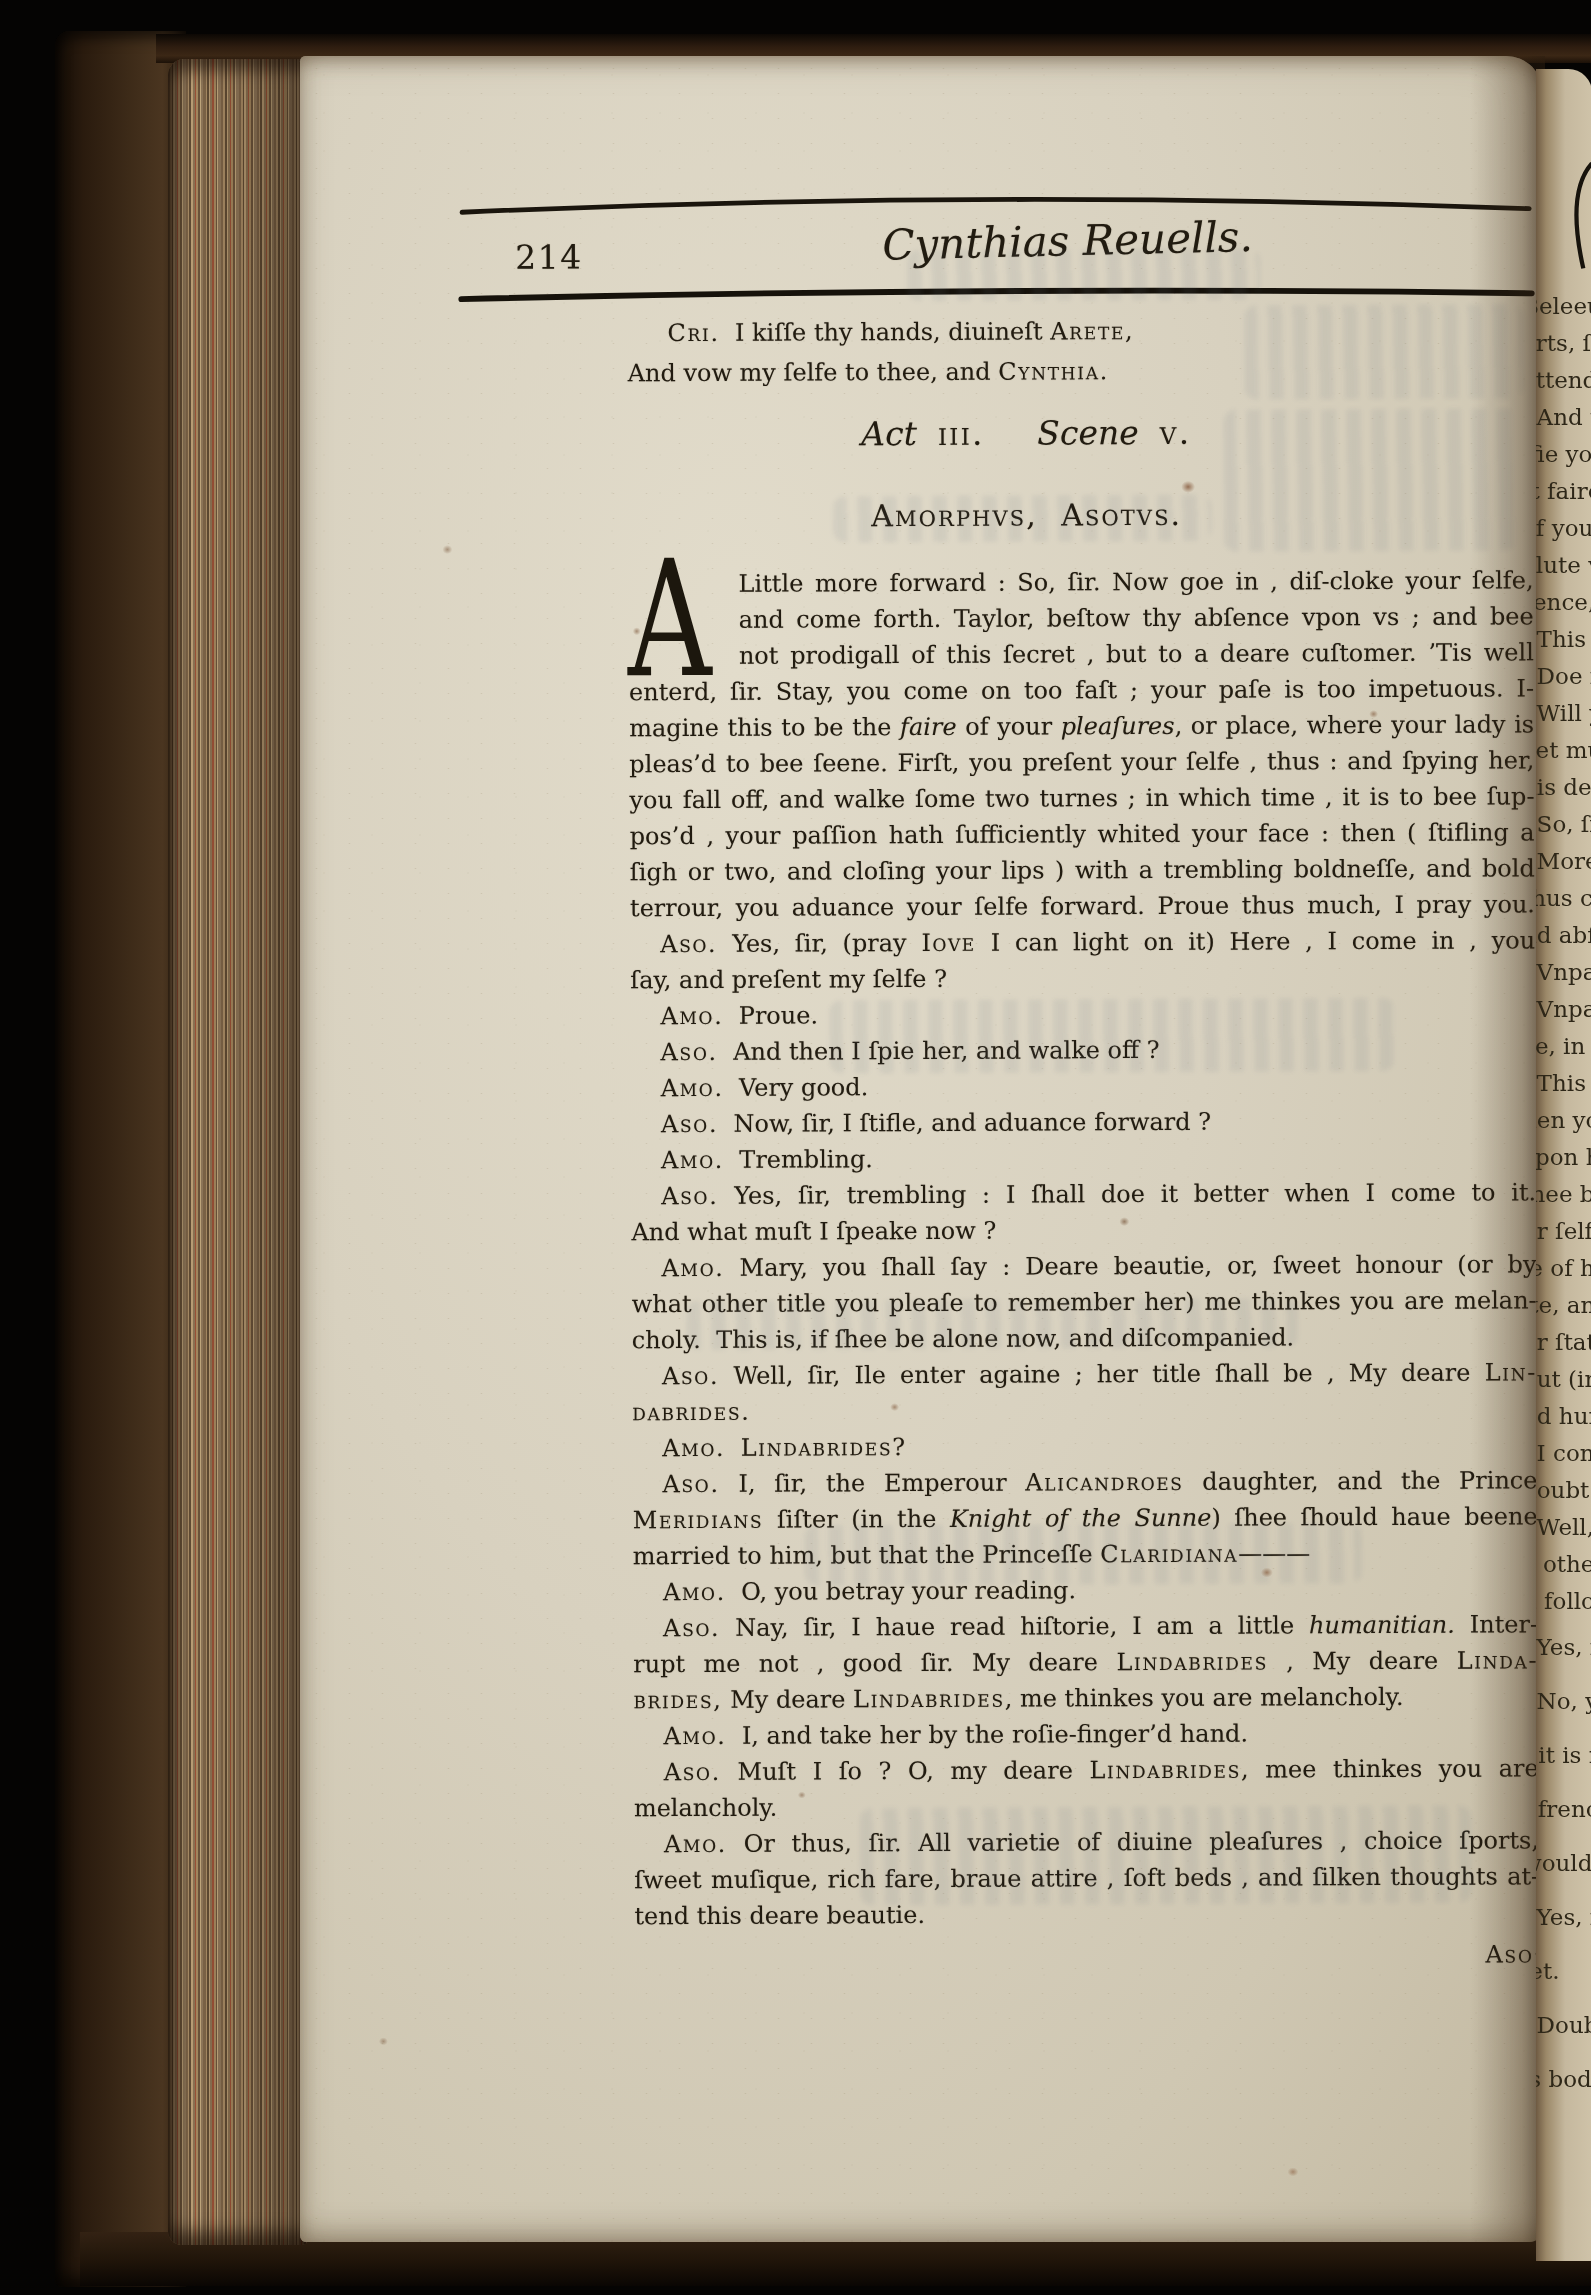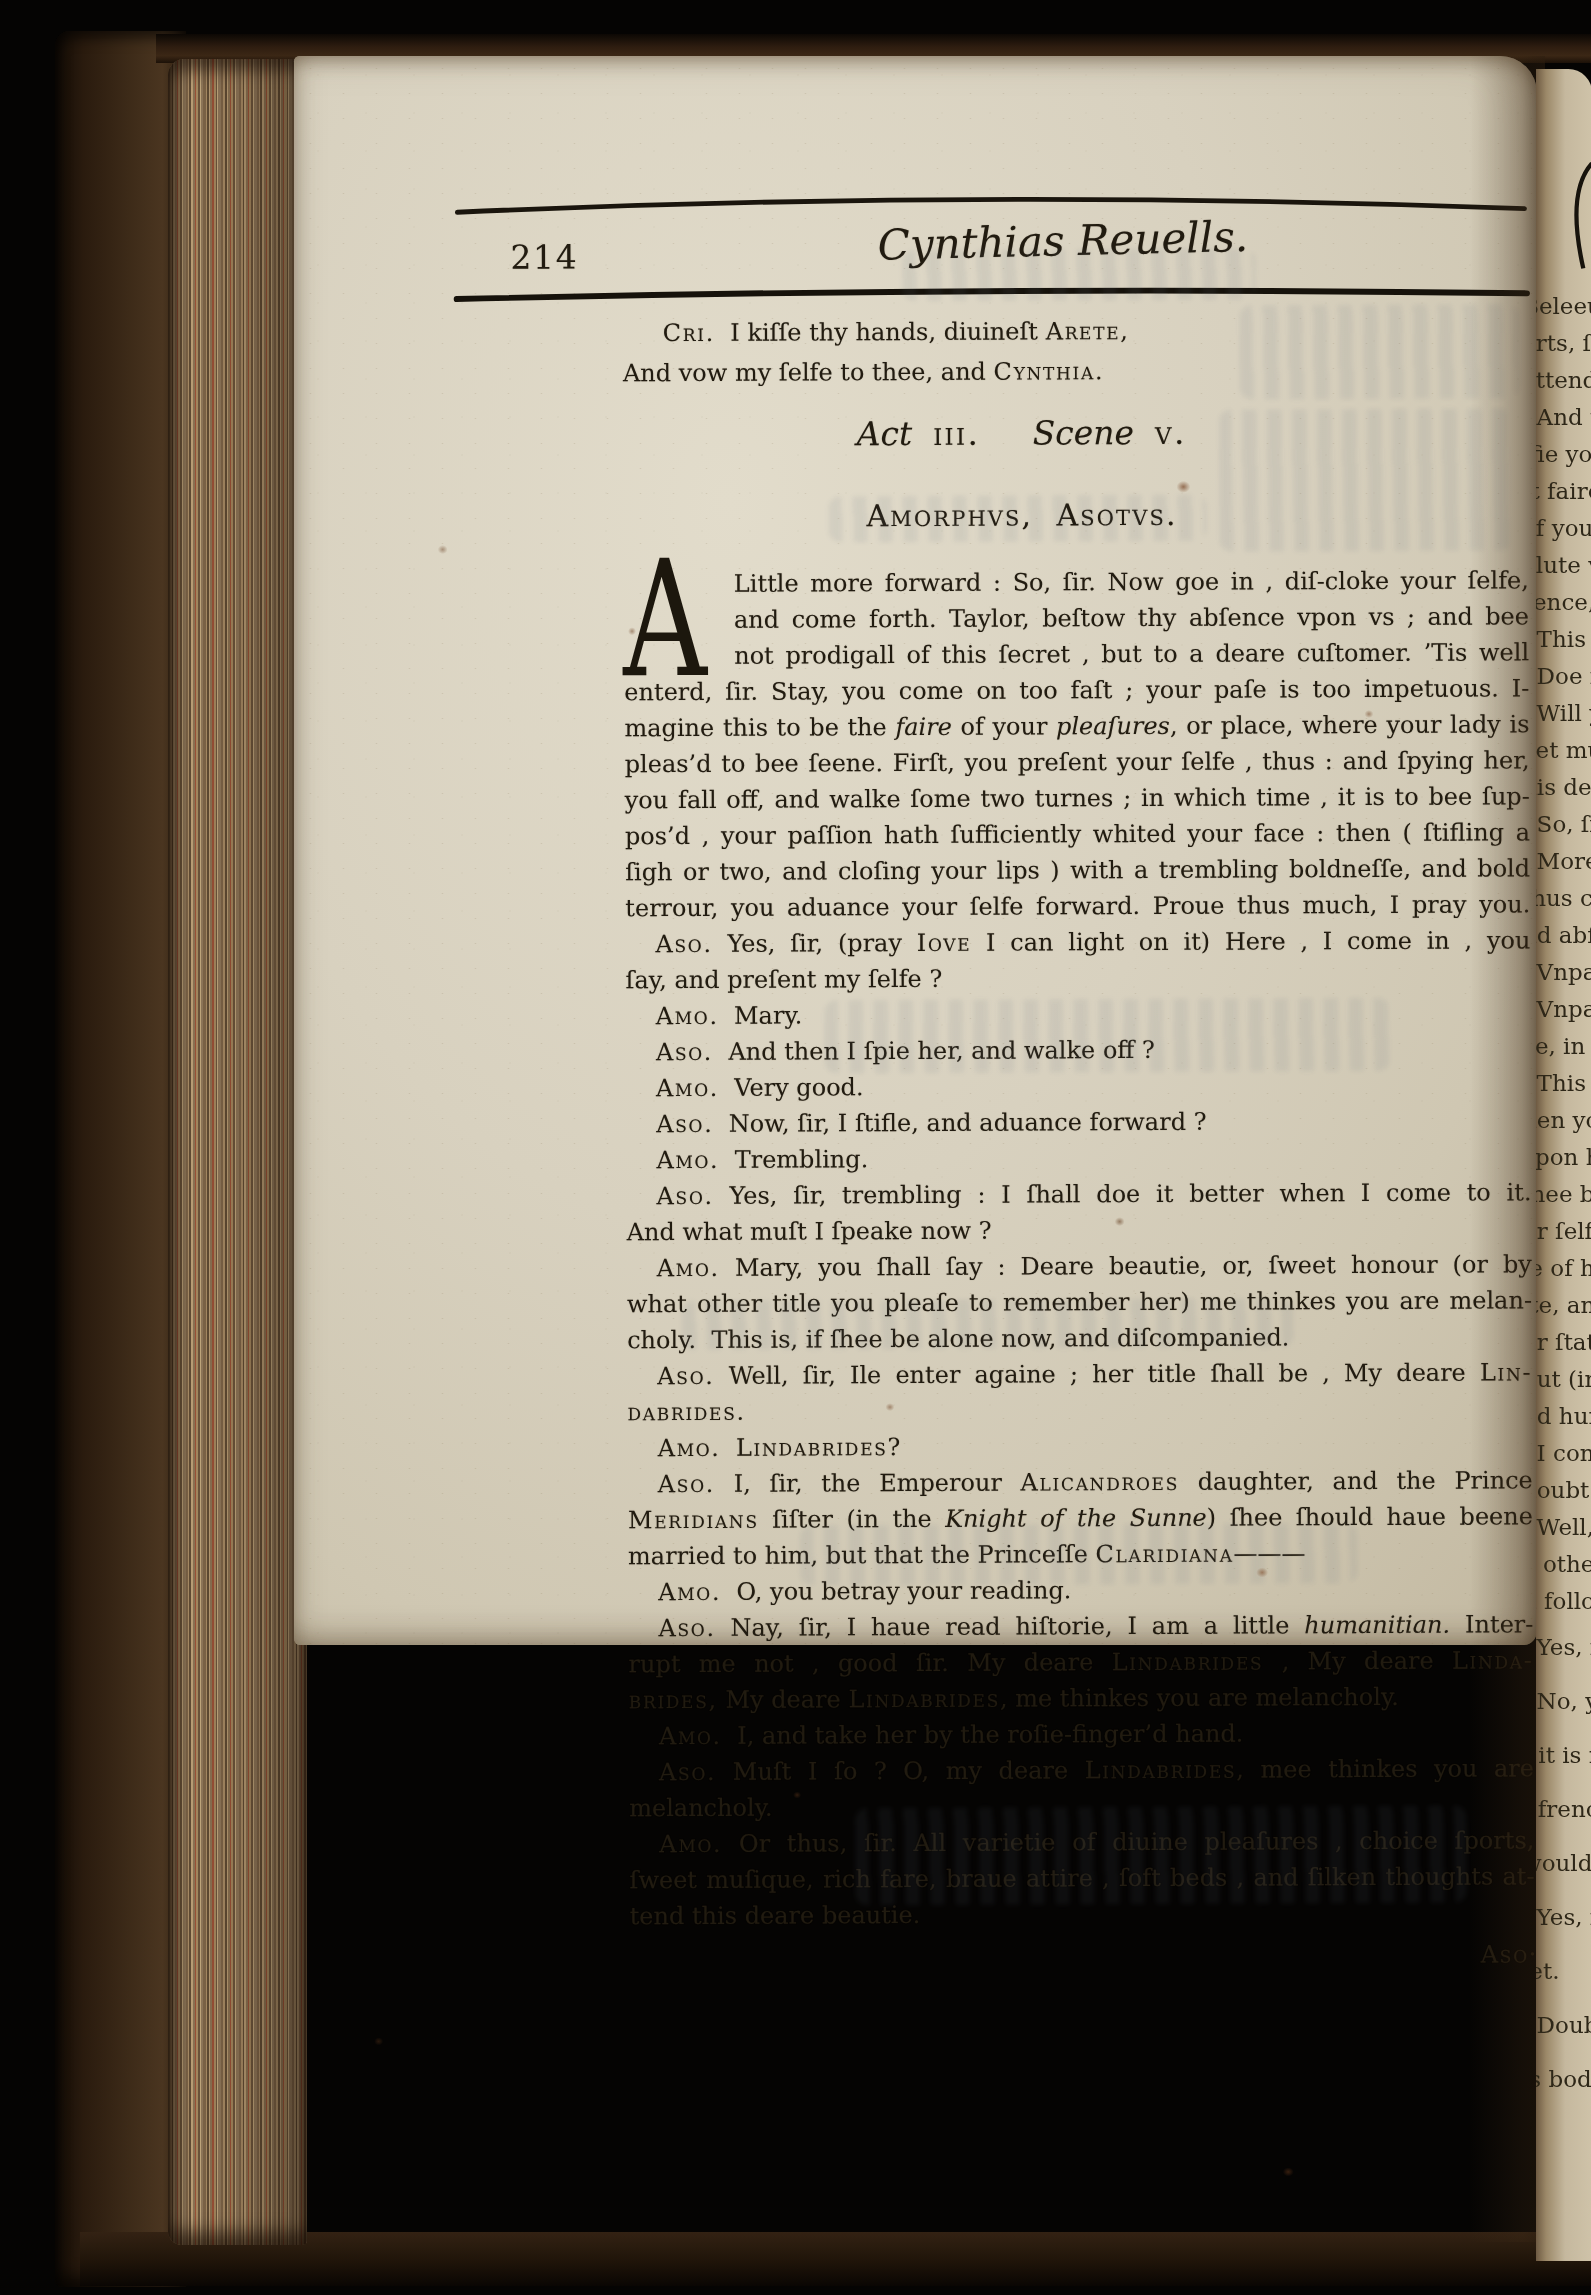--- a/index.html
+++ b/index.html
@@ -19,21 +19,21 @@
     border-radius:16px 3.2px 4.3px 14px;
     background:
       linear-gradient(90deg, rgba(25,15,6,.55) 0%, rgba(0,0,0,0) 16%, rgba(40,26,12,.18) 55%, rgba(22,13,5,.45) 100%),
       repeating-linear-gradient(90deg,
         #7d6448 0 2.1px,#a98c66 2.1px 3.7px,#5f4a33 3.7px 5.4px,#b89c74 5.4px 7px,
         #8a7152 7px 9px,#9a5036 9px 10.2px,#a5885f 10.2px 12.3px,#6b543b 12.3px 14px,
         #c2a87e 14px 15px,#8f775a 15px 17.7px);
     box-shadow:inset 0 11.8px 15px rgba(20,10,4,.55), inset 0 -14px 16px rgba(20,10,4,.6);}
 
   
-  .paper{position:absolute;left:294px;top:56px;width:1243px;height:1589px;
+  .paper{position:absolute;left:300px;top:56px;width:1243px;height:2186px;
     border-radius:5.4px 37px 14px 6.4px;
     background:
       radial-gradient(ellipse at 35% 28%, #e2dccb 0%, #d8d1bf 45%, #cfc7b2 74%, #c2b8a0 100%);
     box-shadow:inset 0 10.7px 18px -6.4px rgba(70,48,24,.4),
                inset -25px 0 48px -13px rgba(75,52,26,.35),
                inset 0 -15px 30px -11.8px rgba(66,44,22,.38),
                inset 16px 0 32px -16px rgba(85,62,36,.25);}
   .paper .speckle{position:absolute;inset:0;border-radius:inherit;pointer-events:none;
     background-image:
       radial-gradient(rgba(122,102,66,.15) 0.7px, transparent 1.1px),
@@ -131,21 +131,21 @@
           <div class="line j ind-dc"><span>not prodigall of this ſecret , but to a deare cuſtomer.  ’Tis well</span></div>
           <div class="line j"><span>enterd, ſir.  Stay, you come on too faſt ; your paſe is too impetuous.  I-</span></div>
           <div class="line j"><span>magine this to be the </span><span class="it">faire</span><span> of your </span><span class="it">pleaſures</span><span>, or place, where your lady is</span></div>
           <div class="line j"><span>pleas’d to bee ſeene.  Firſt, you preſent your ſelfe , thus : and ſpying her,</span></div>
           <div class="line j"><span>you fall off, and walke ſome two turnes ; in which time , it is to bee ſup-</span></div>
           <div class="line j"><span>pos’d , your paſſion hath ſufficiently whited your face : then ( ſtifling a</span></div>
           <div class="line j"><span>ſigh or two, and cloſing your lips )  with a trembling boldneſſe, and bold</span></div>
           <div class="line j"><span>terrour, you aduance your ſelfe forward.   Proue thus much, I pray you.</span></div>
           <div class="line j ind-sp"><span class="sc">Aso.</span><span>  Yes, ſir, (pray </span><span class="sc">Iove</span><span> I can light on it)  Here , I come in , you</span></div>
           <div class="line"><span>ſay, and preſent my ſelfe ?</span></div>
-          <div class="line ind-sp"><span class="sc">Amo.</span><span>  Mary.</span></div>
+          <div class="line ind-sp"><span class="sc">Amo.</span><span>  Proue.</span></div>
           <div class="line ind-sp"><span class="sc">Aso.</span><span>  And then I ſpie her, and walke off ?</span></div>
           <div class="line ind-sp"><span class="sc">Amo.</span><span>  Very good.</span></div>
           <div class="line ind-sp"><span class="sc">Aso.</span><span>  Now, ſir, I ſtifle, and aduance forward ?</span></div>
           <div class="line ind-sp"><span class="sc">Amo.</span><span>  Trembling.</span></div>
           <div class="line j ind-sp"><span class="sc">Aso.</span><span>  Yes, ſir, trembling : I ſhall doe it better when  I  come to it.</span></div>
           <div class="line"><span>And what muſt I ſpeake now ?</span></div>
           <div class="line j ind-sp"><span class="sc">Amo.</span><span>  Mary, you ſhall ſay :  Deare beautie, or,  ſweet honour  (or by</span></div>
           <div class="line j"><span>what other title you pleaſe to remember her)  me  thinkes you are melan-</span></div>
           <div class="line"><span>choly.  This is, if ſhee be alone now, and diſcompanied.</span></div>
           <div class="line j ind-sp"><span class="sc">Aso.</span><span>  Well, ſir,  Ile enter againe ;  her title ſhall be ,  My deare </span><span class="sc">Lin-</span></div>

